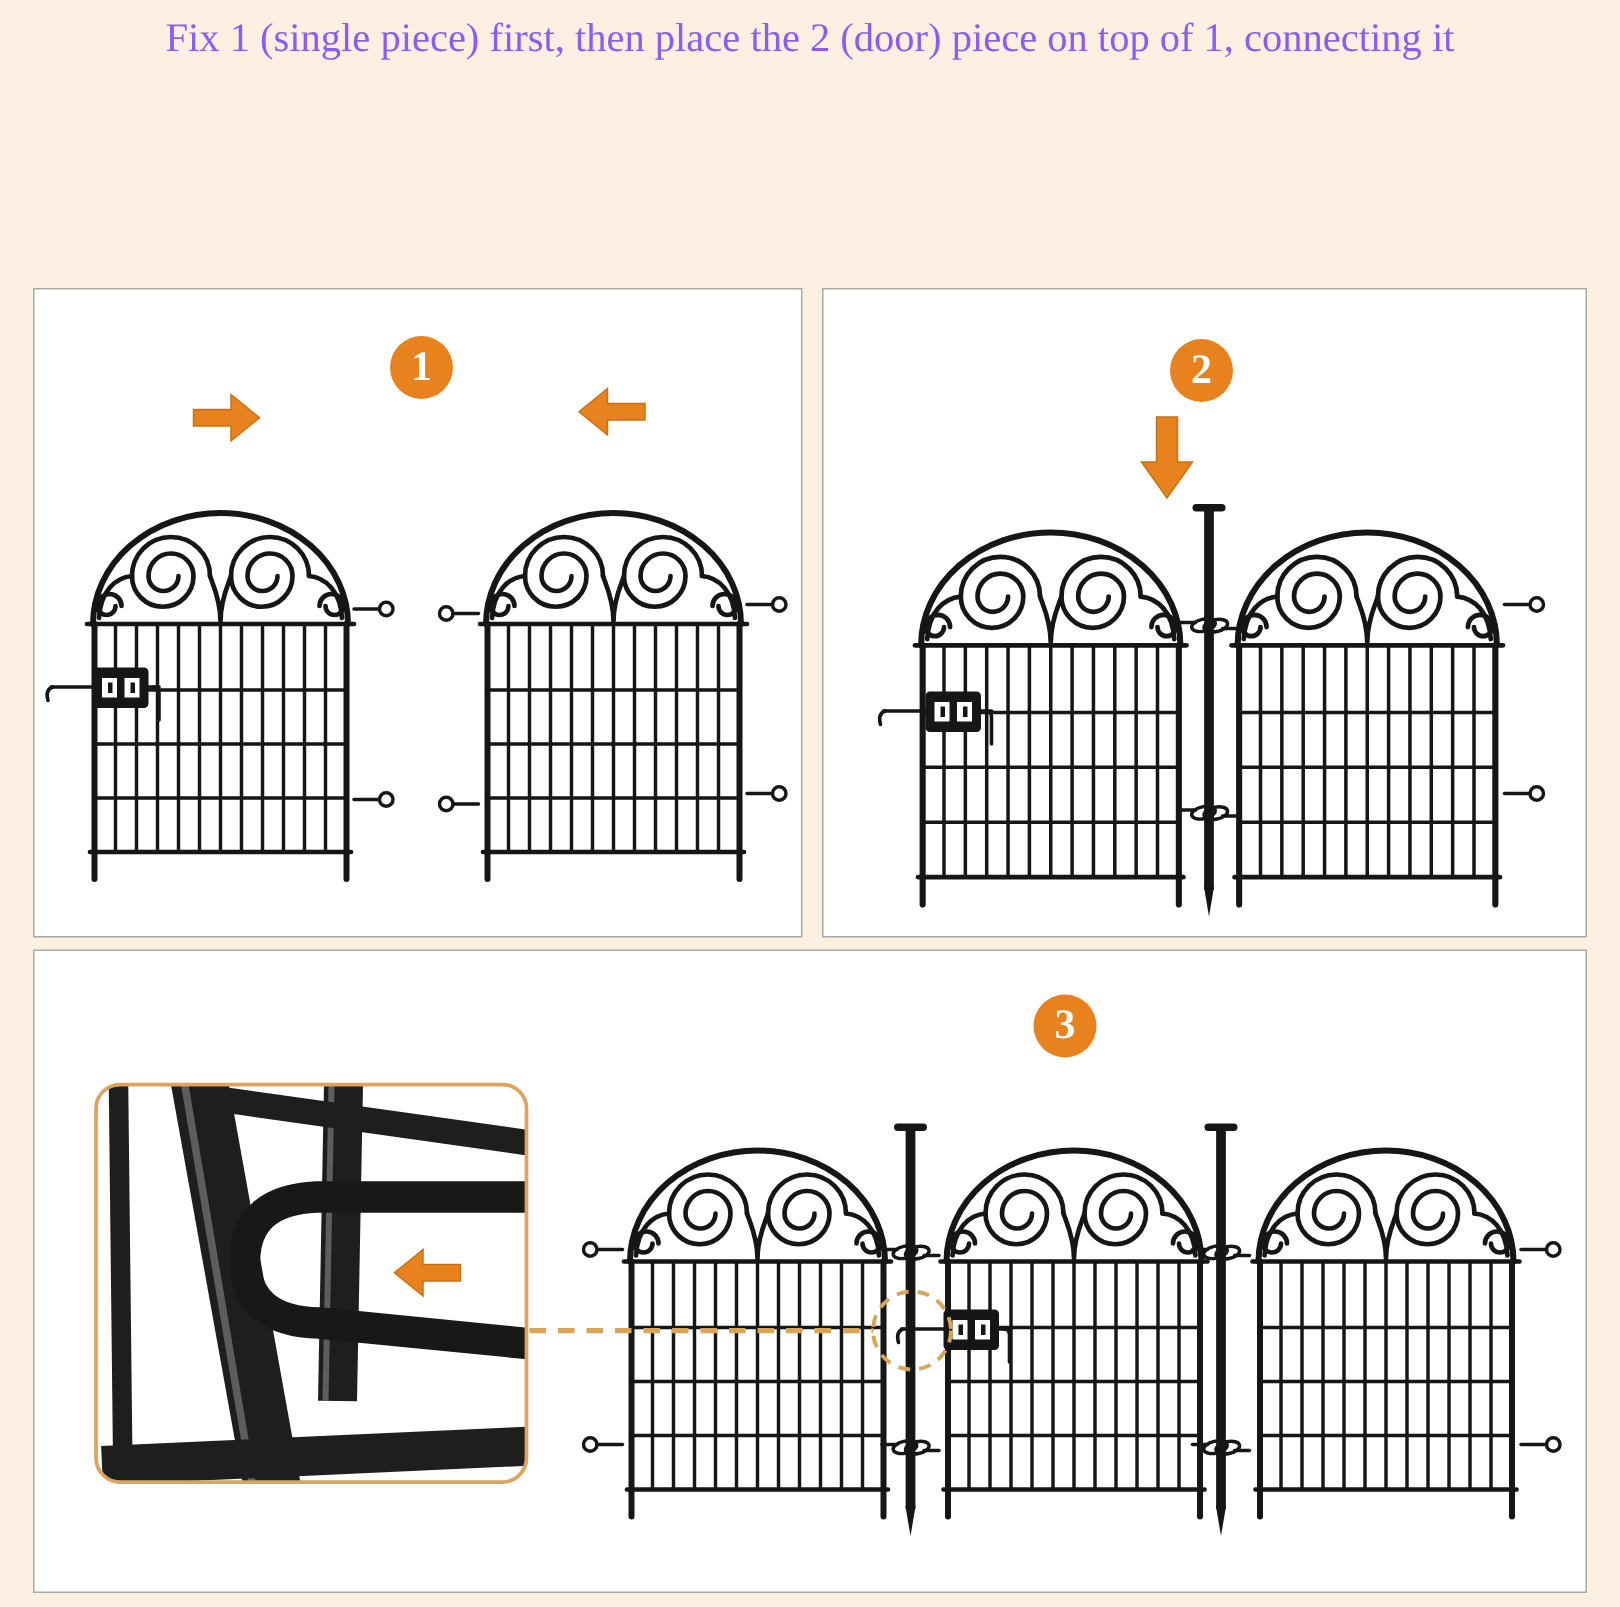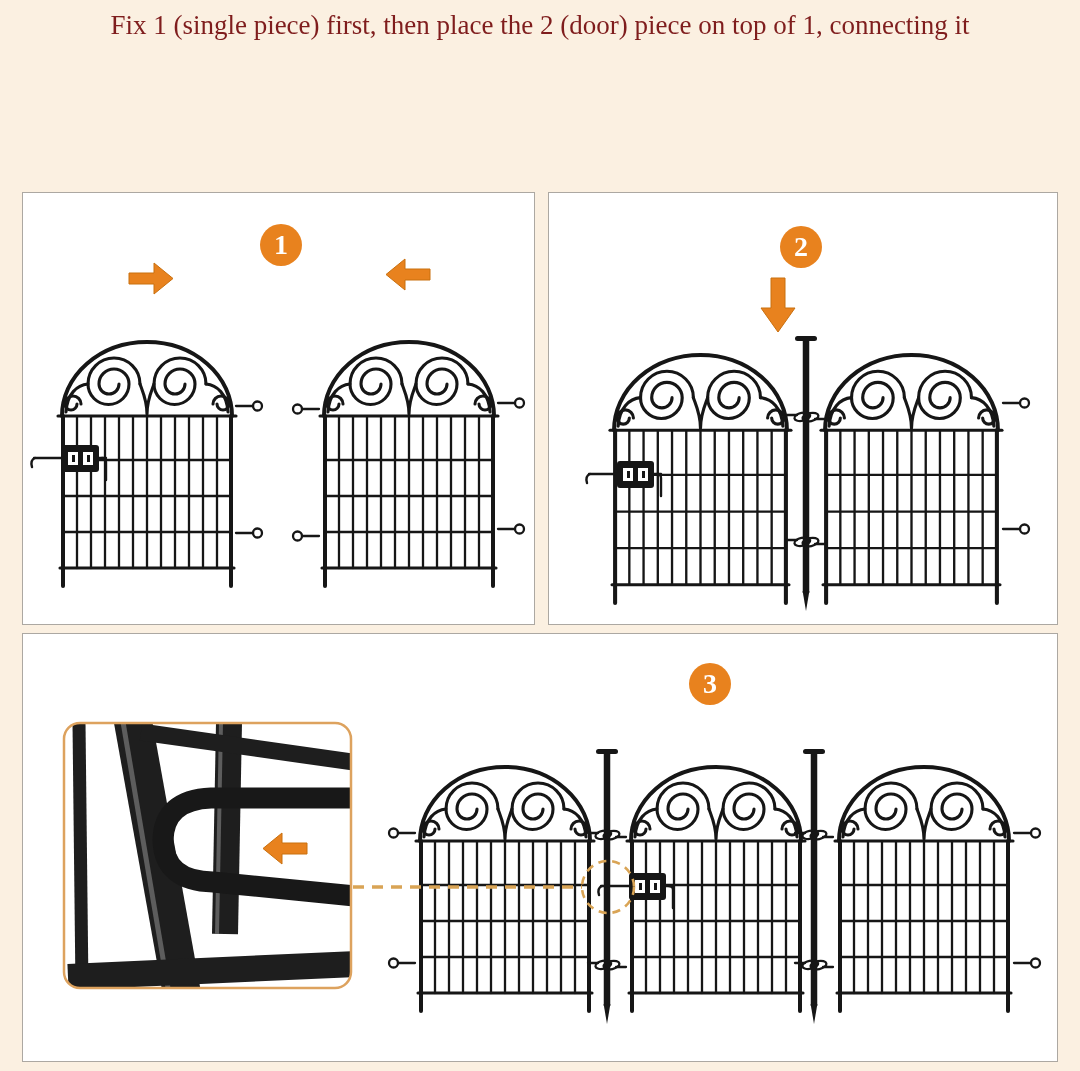--- a/index.html
+++ b/index.html
@@ -3,21 +3,21 @@
 <meta charset="utf-8">
 <style>
   html,body{margin:0;padding:0;}
   body{
     width:1080px;height:1071px;position:relative;overflow:hidden;
     background:var(--background-cream,#FBF0E1);
     font-family:"Liberation Serif",serif;
   }
   .header{position:absolute;left:0;top:0;width:1080px;text-align:center;}
   .title{margin:12px 0 0 0;font-size:56px;line-height:60px;font-weight:bold;color:var(--title-orange,#DF7A1A);}
-  .subtitle{margin:4px auto 0 auto;font-size:27px;line-height:42px;color:#7f1d1d;}
+  .subtitle{margin:4px auto 0 auto;font-size:27px;line-height:42px;color:#8b5cf6;}
   .panel{position:absolute;background:#ffffff;border:1px solid var(--panel-border,#ACA8A2);box-sizing:border-box;}
   #panel1{left:22px;top:192px;width:513px;height:433px;}
   #panel2{left:548px;top:192px;width:510px;height:433px;}
   #panel3{left:22px;top:633px;width:1036px;height:429px;}
   .panel > svg{position:absolute;left:0;top:0;}
   .badge{
     position:absolute;width:42px;height:42px;border-radius:50%;
     background:var(--accent-orange,#E8821E);color:#fff;
     font-weight:bold;font-size:28px;display:flex;align-items:center;justify-content:center;
   }

